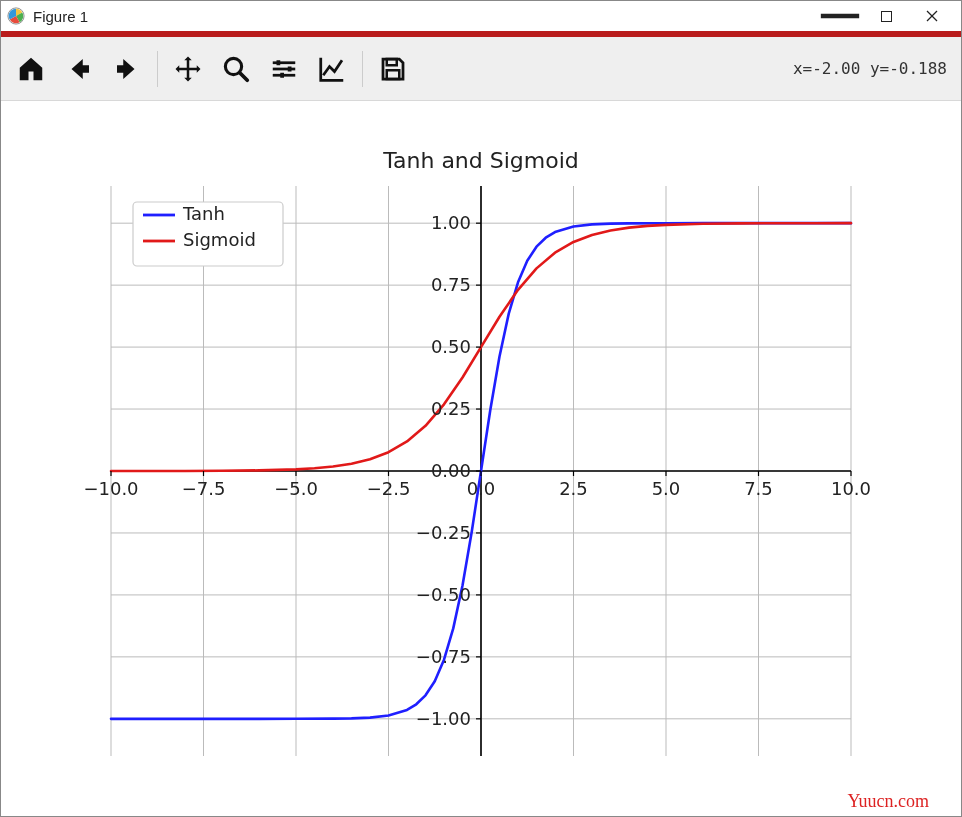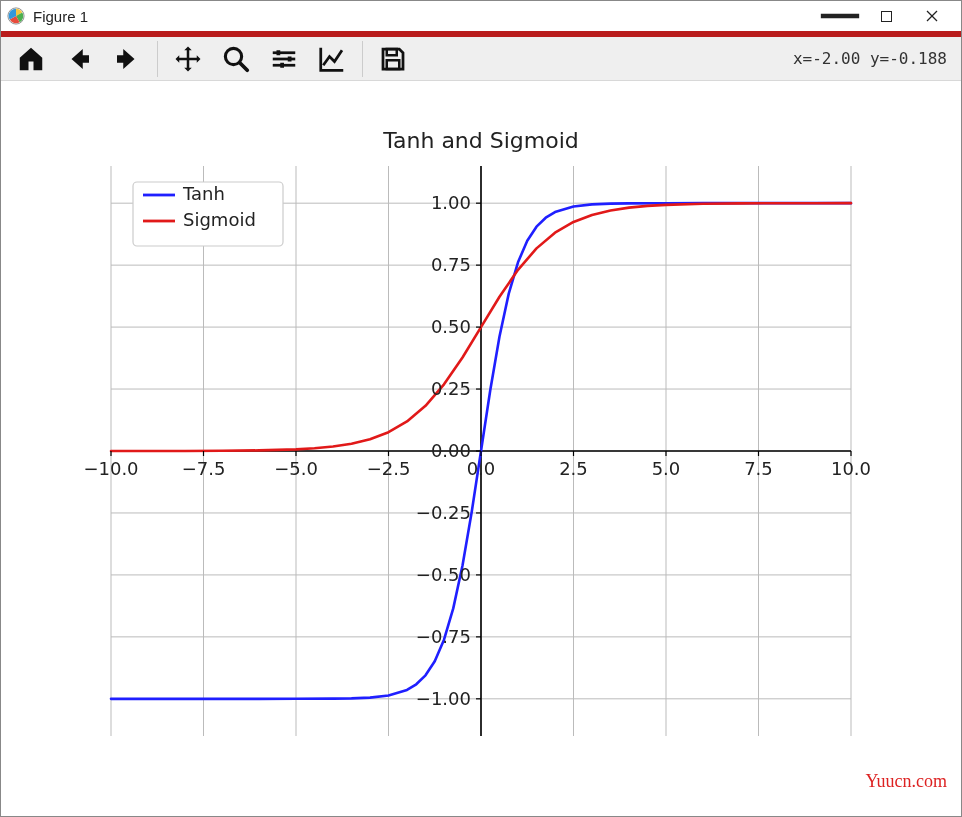--- a/index.html
+++ b/index.html
@@ -35,21 +35,21 @@
     font-size: 12px;
     color: #222;
     cursor: default;
   }
   .winbtn.max { position: relative; }
   .winbtn.max .sq {
     width: 11px; height: 11px; border: 1px solid #222;
   }
   .winbtn.close svg { width: 12px; height: 12px; }
   .toolbar {
-    height: 44px;
+    height: 64px;
     background: #efefef;
     border-bottom: 1px solid #d8d8d8;
     display: flex;
     align-items: center;
     padding: 0 8px;
     gap: 4px;
   }
   .tbtn {
     width: 44px; height: 44px;
     display: flex; align-items: center; justify-content: center;
@@ -73,21 +73,21 @@
     width: 100%;
     height: calc(100% - 36px - 54px);
     background: #fff;
   }
   .figure-area svg {
     position: absolute;
     top: 0; left: 0;
   }
   .watermark {
     position: absolute;
-    right: 14px;
+    right: 32px;
     bottom: 14px;
     color: #d22;
     font-family: Georgia, "Times New Roman", serif;
     font-size: 18px;
   }
   text { font-family: "DejaVu Sans", Arial, sans-serif; }
 </style>
 </head>
 <body>
 

